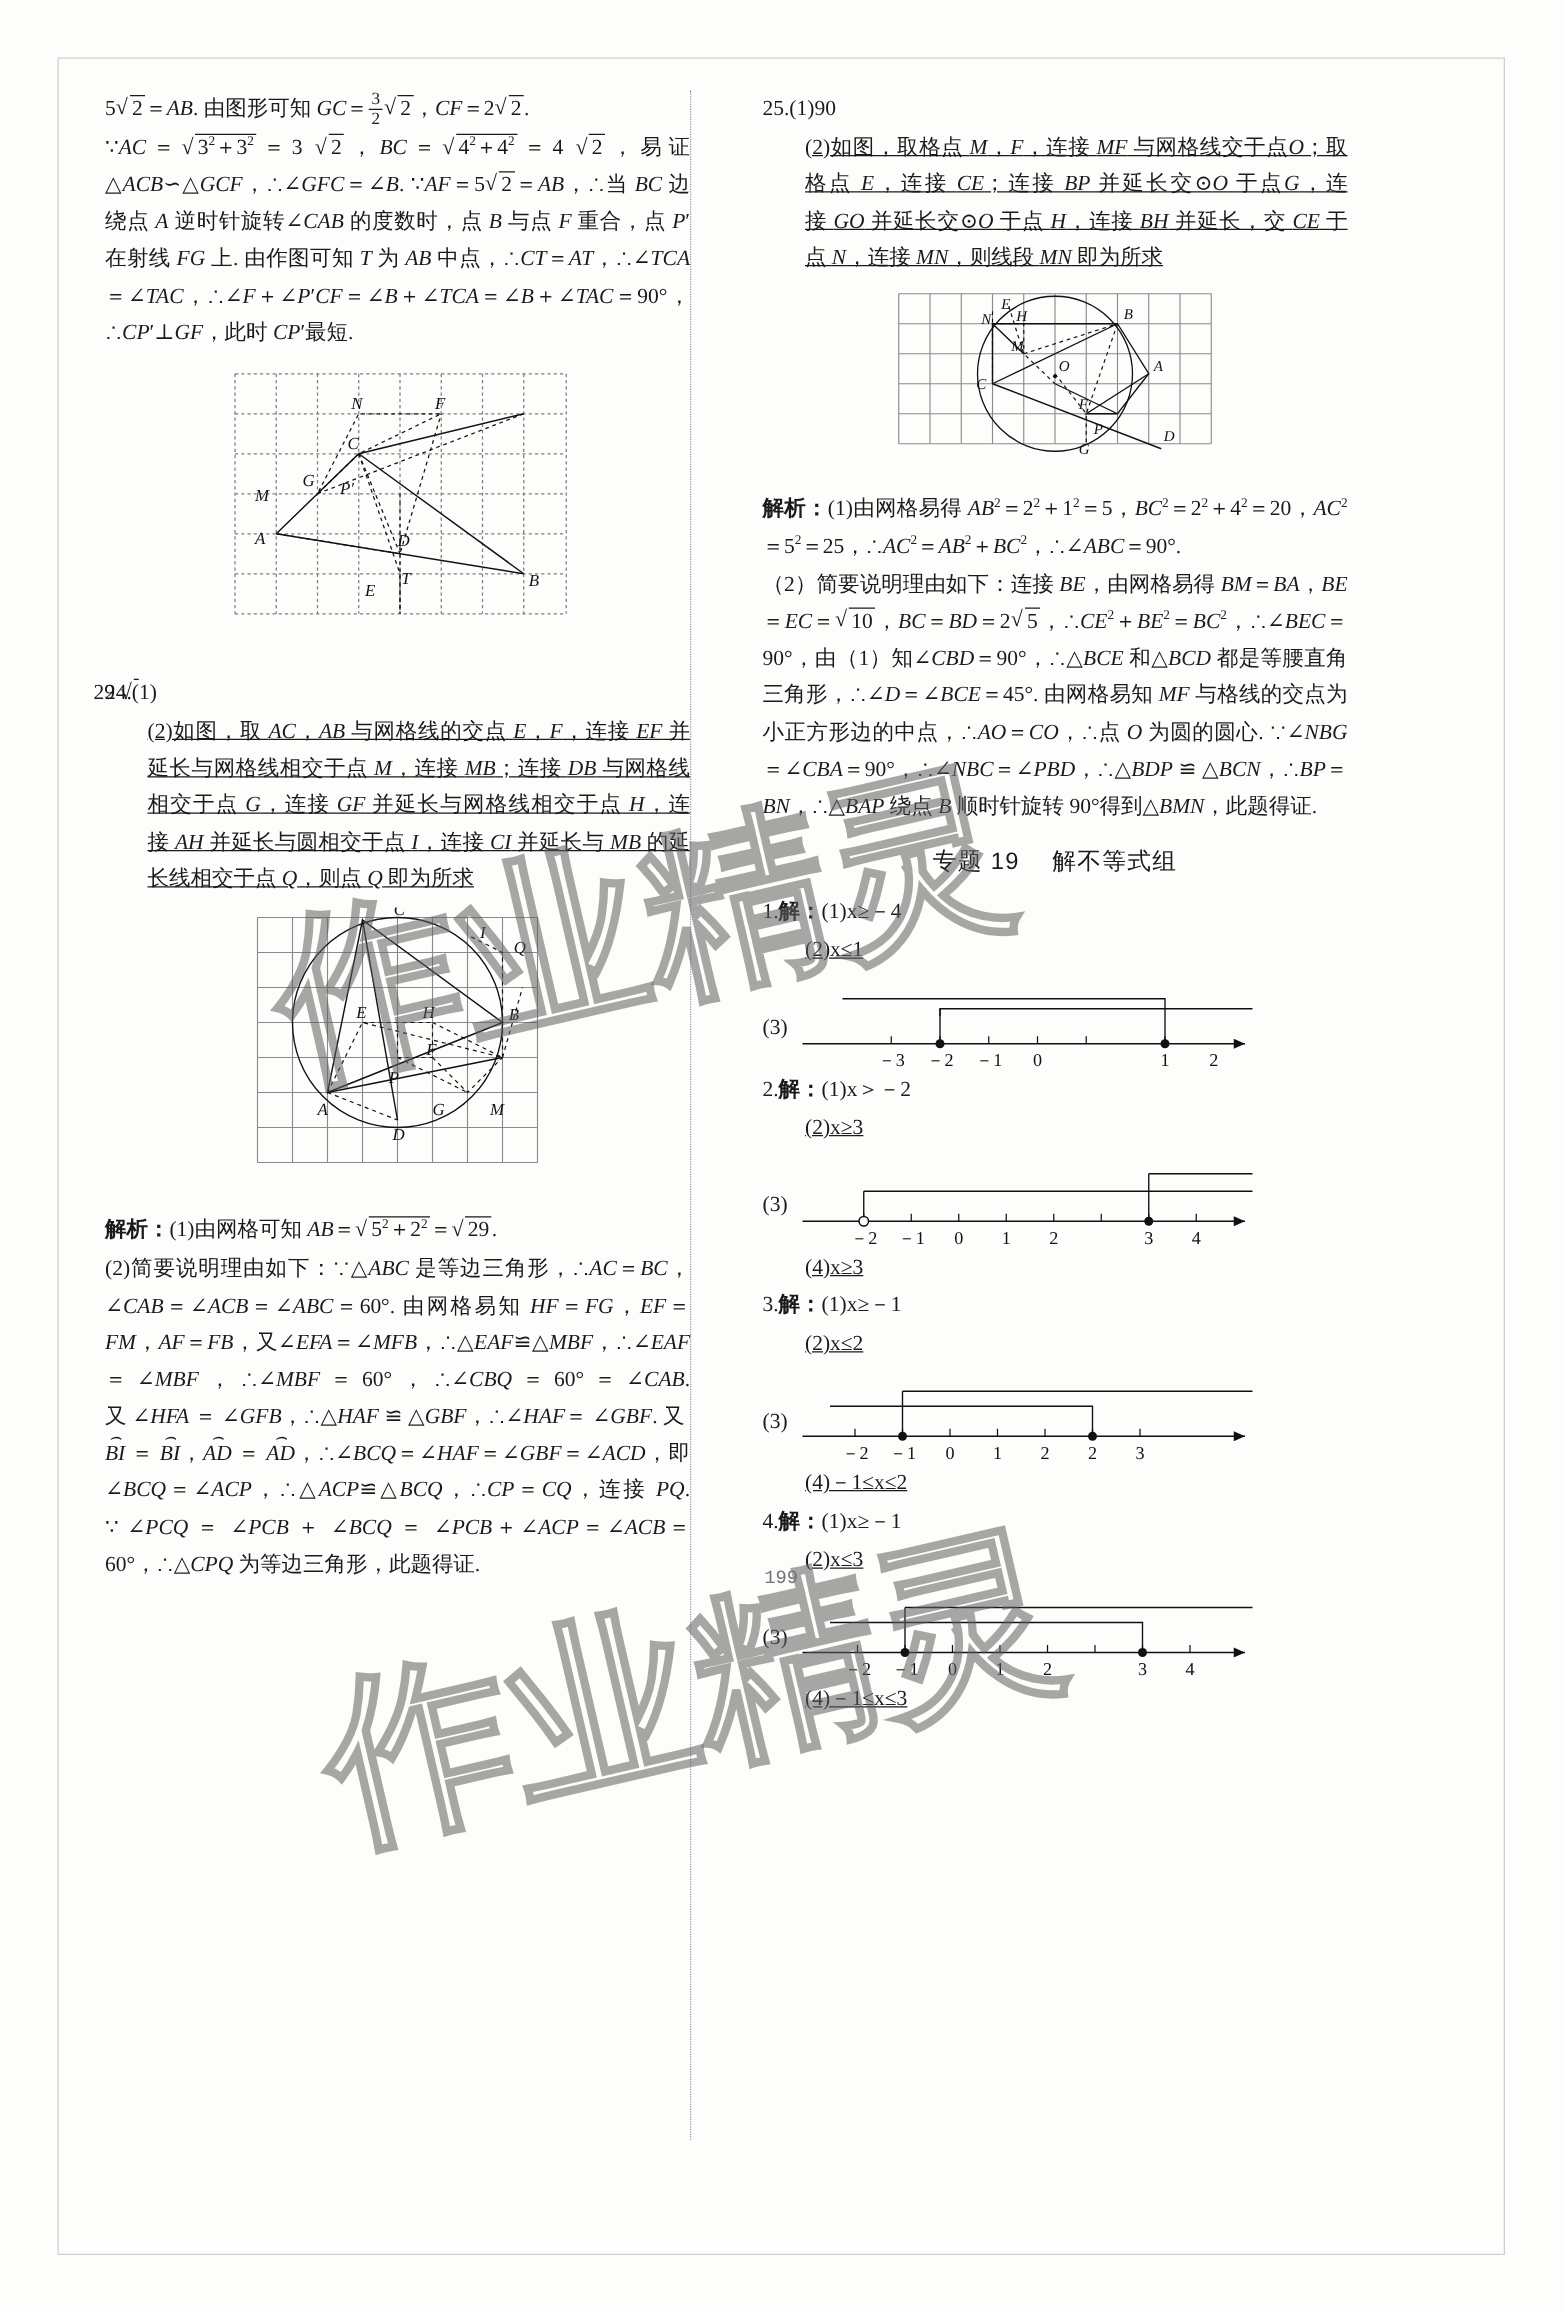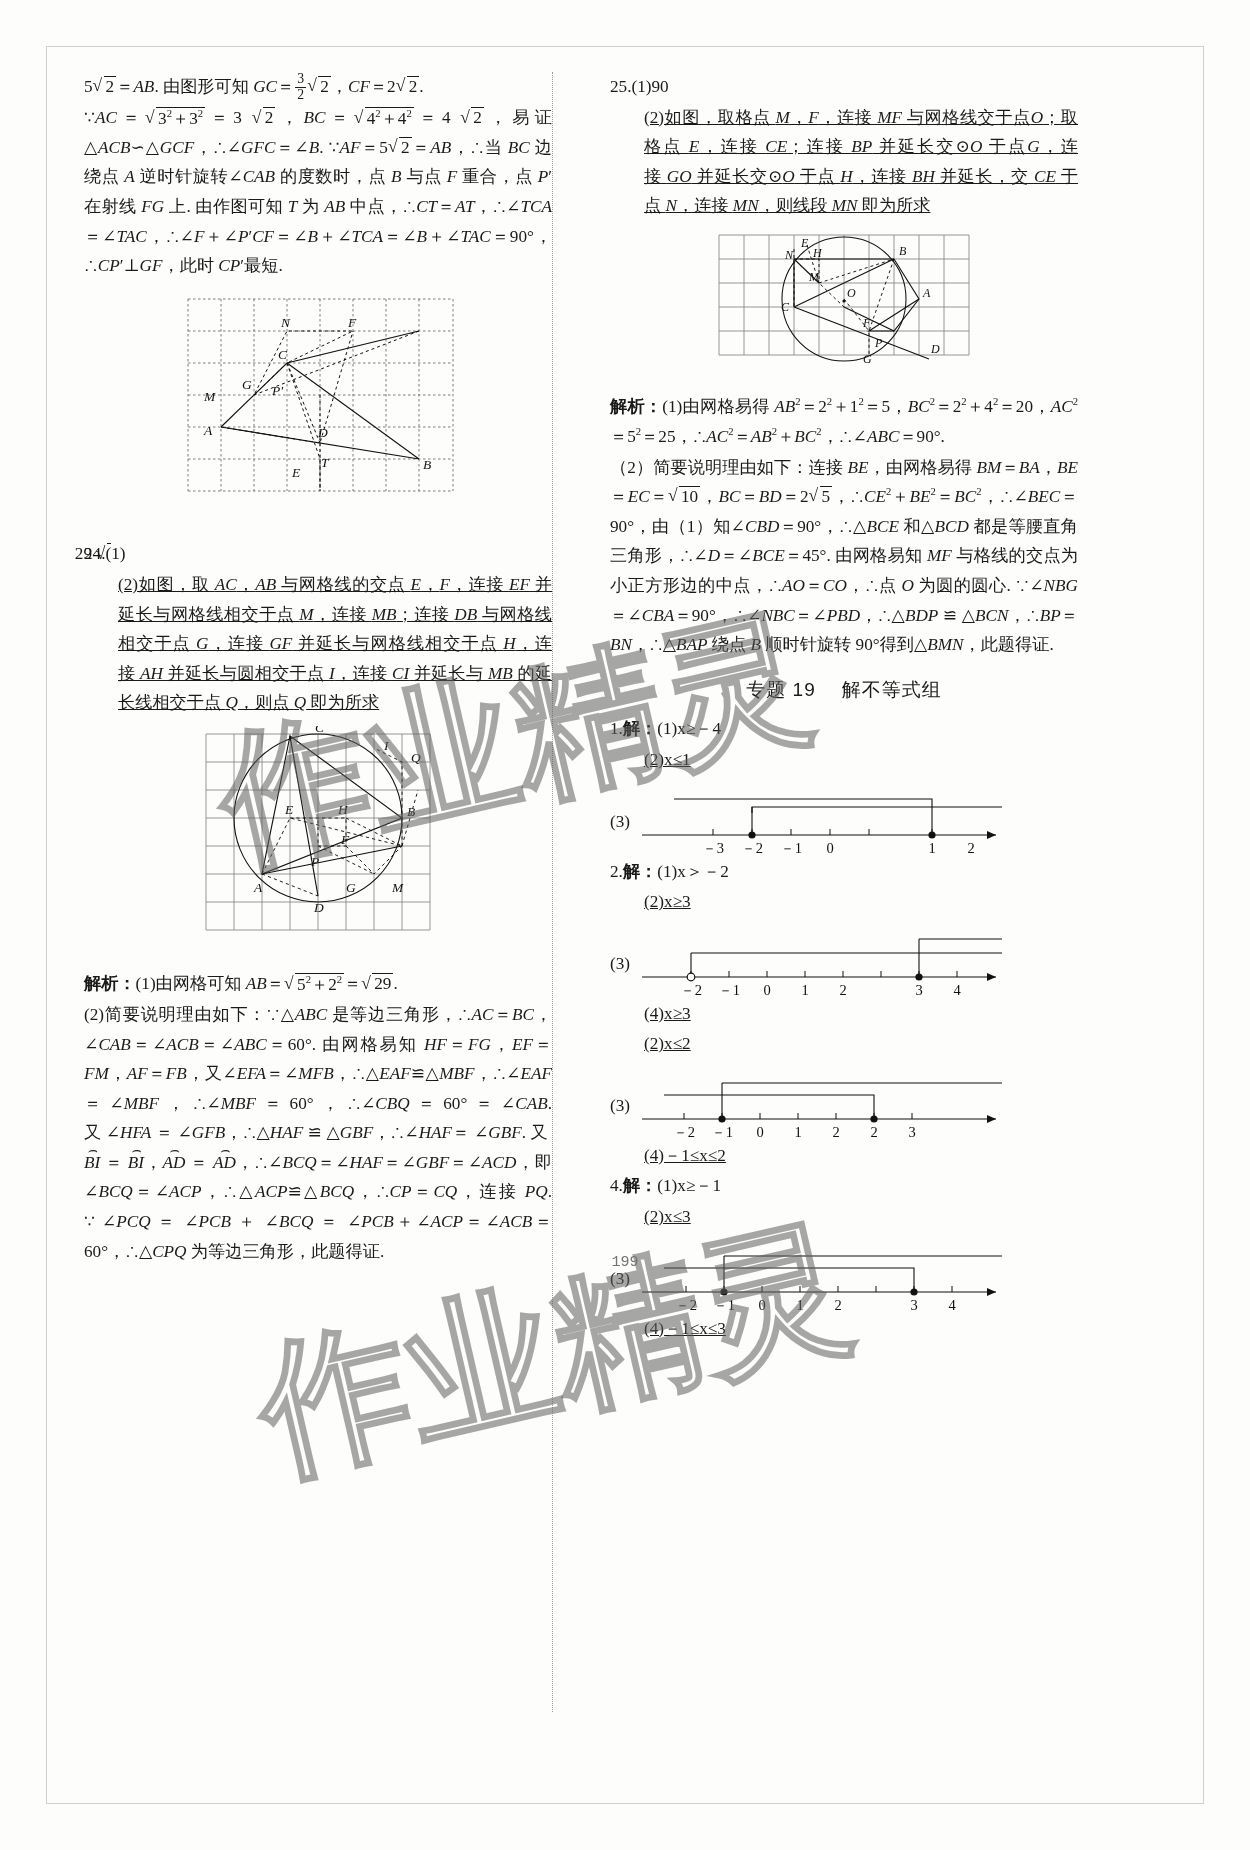--- a/index.html
+++ b/index.html
@@ -370,20 +370,23 @@
             <text x="209" y="74">2</text>
             <text x="285" y="74">3</text>
             <text x="323" y="74">4</text>
           </g>
         </svg>
       </div>
       <p class="hang2">(4)x≥3</p>
     </div>
 
     <div>
+      <p class="hang">
+        <span>3.</span><span class="bold">解：</span><span>(1)x≥－1</span>
+      </p>
       <p class="hang2">(2)x≤2</p>
       <div class="nlrow">
         <span class="nllabel">(3)</span>
         <svg width="372" height="76" viewBox="0 0 372 76">
           <g stroke="#111" stroke-width="1.1" fill="none">
             <path d="M8 56 H362"></path>
             <path d="M362 56 l-9 -4 v8 z" fill="#111" stroke="none"></path>
             <path d="M88 20 H368"></path>
             <path d="M88 20 V56"></path>
             <path d="M30 32 H240 V56"></path>

